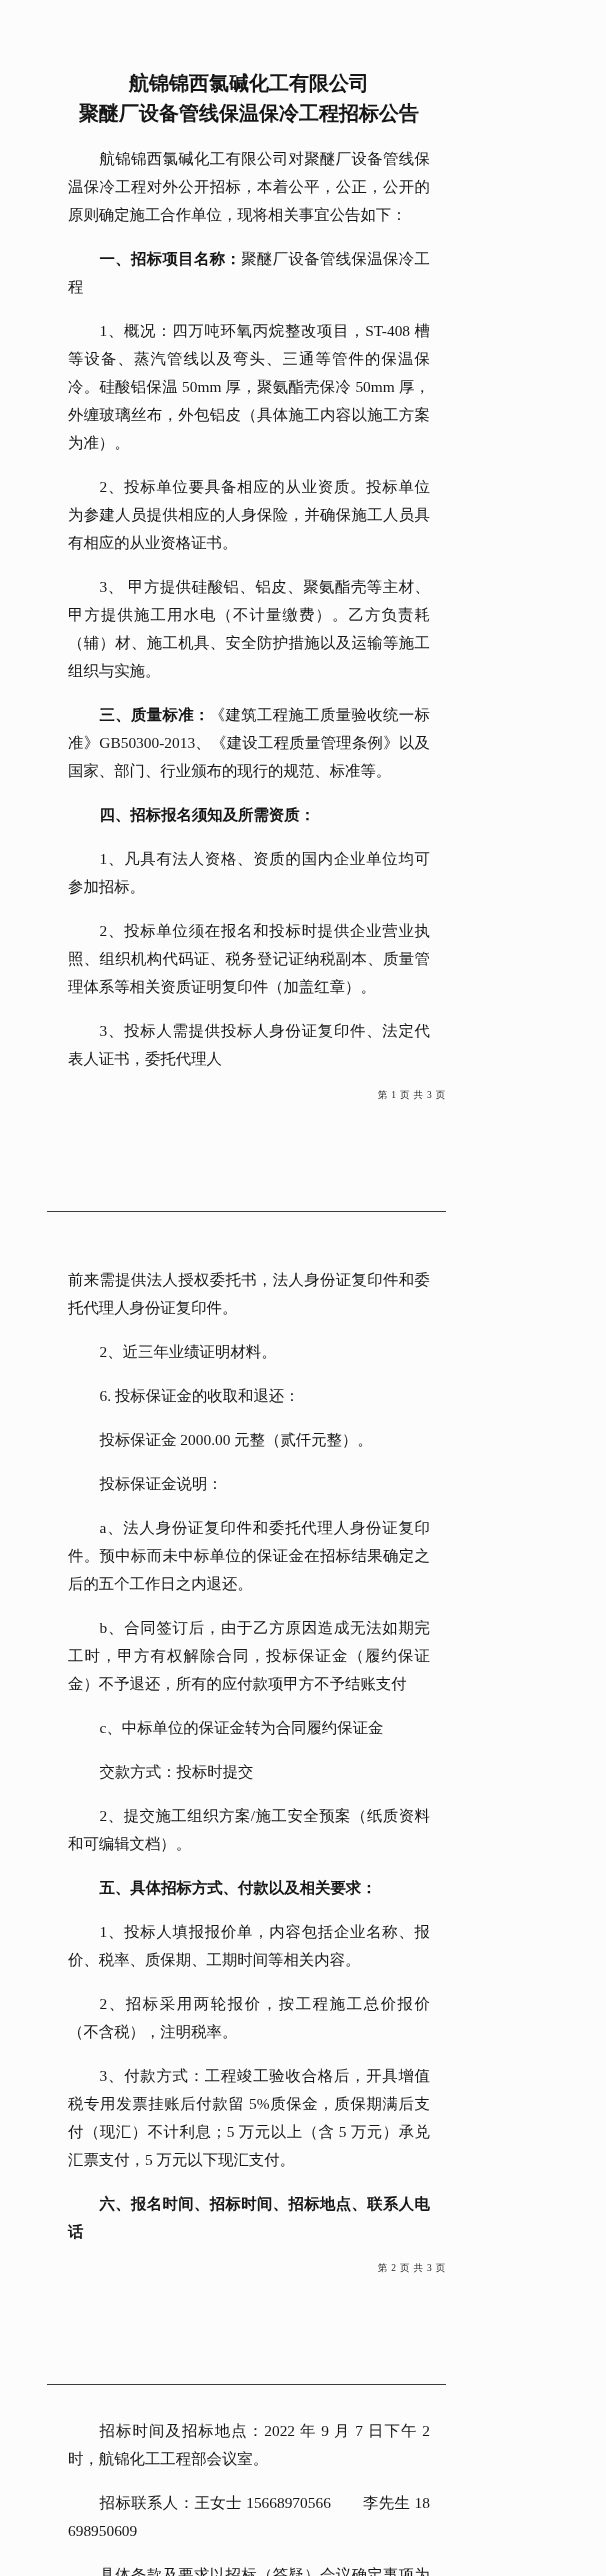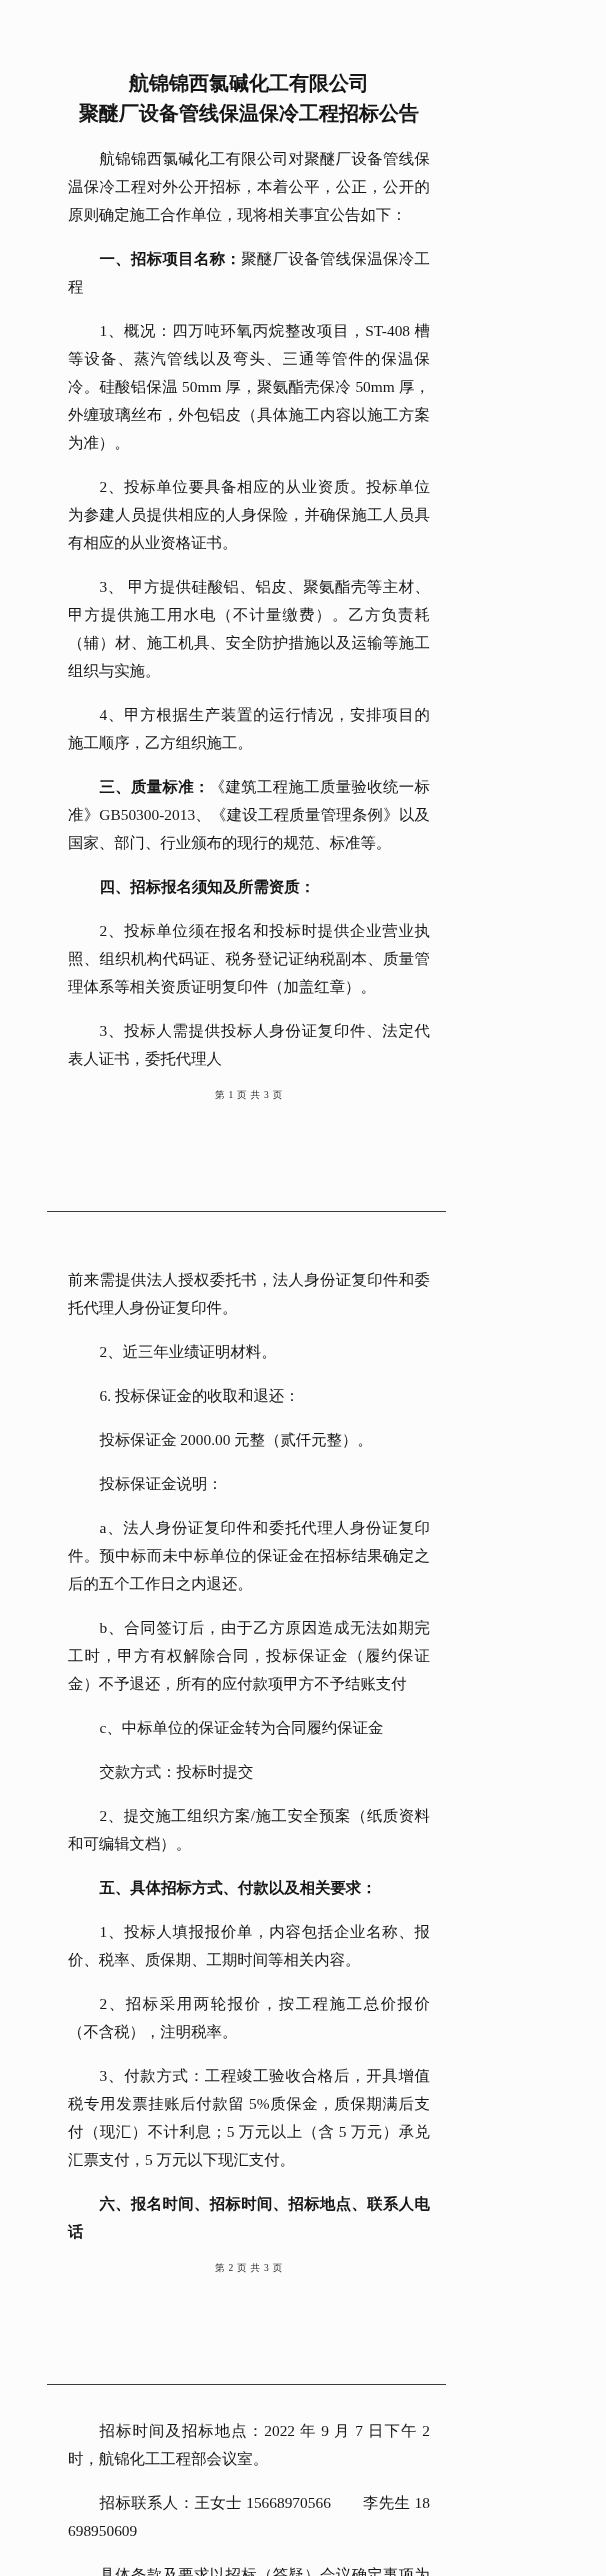--- a/index.html
+++ b/index.html
@@ -31,21 +31,21 @@
     margin: 16px;
     text-indent: 2.05em;
     word-break: break-all;
   }
   .noind { text-indent: 0; }
   .para b { font-weight: bold; }
   .pfooter {
     margin-top: 12.6px;
     font-size: 9.5px;
     line-height: 12.6px;
-    text-align: center;
+    text-align: right;
     color: #1f1f1f;
     letter-spacing: 0.8px;
   }
   .pagebreak {
     border-top: 1.6px solid #3b3b3b;
     margin: 109px 46px 0 47px;
     height: 0;
   }
   .sign {
     margin-top: 22px;
@@ -66,23 +66,23 @@
   <section class="page p1">
     <h1 class="title">
       <span class="tline">航锦锦西氯碱化工有限公司</span>
       <span class="tline">聚醚厂设备管线保温保冷工程招标公告</span>
     </h1>
     <p class="para"><span>航锦锦西氯碱化工有限公司对聚醚厂设备管线保温保冷工程对外公开招标，本着公平，公正，公开的原则确定施工合作单位，现将相关事宜公告如下：</span></p>
     <p class="para"><b>一、招标项目名称：</b><span>聚醚厂设备管线保温保冷工程</span></p>
     <p class="para"><span>1、概况：四万吨环氧丙烷整改项目，ST-408 槽等设备、蒸汽管线以及弯头、三通等管件的保温保冷。硅酸铝保温 50mm 厚，聚氨酯壳保冷 50mm 厚，外缠玻璃丝布，外包铝皮（具体施工内容以施工方案为准）。</span></p>
     <p class="para"><span>2、投标单位要具备相应的从业资质。投标单位为参建人员提供相应的人身保险，并确保施工人员具有相应的从业资格证书。</span></p>
     <p class="para"><span>3、 甲方提供硅酸铝、铝皮、聚氨酯壳等主材、甲方提供施工用水电（不计量缴费）。乙方负责耗（辅）材、施工机具、安全防护措施以及运输等施工组织与实施。</span></p>
-    <p class="para"><span>4、甲方根据生产装置的运行情况，安排项目的施工顺序，乙方组织施工。</span></p>
     <p class="para"><b>三、质量标准：</b><span>《建筑工程施工质量验收统一标准》GB50300-2013、《建设工程质量管理条例》以及国家、部门、行业颁布的现行的规范、标准等。</span></p>
     <p class="para"><b>四、招标报名须知及所需资质：</b></p>
+    <p class="para"><span>1、凡具有法人资格、资质的国内企业单位均可参加招标。</span></p>
     <p class="para"><span>2、投标单位须在报名和投标时提供企业营业执照、组织机构代码证、税务登记证纳税副本、质量管理体系等相关资质证明复印件（加盖红章）。</span></p>
     <p class="para"><span>3、投标人需提供投标人身份证复印件、法定代表人证书，委托代理人</span></p>
     <div class="pfooter">第 1 页 共 3 页</div>
   </section>
 
   <div class="pagebreak"></div>
 
   <section class="page p2">
     <p class="para noind"><span>前来需提供法人授权委托书，法人身份证复印件和委托代理人身份证复印件。</span></p>
     <p class="para"><span>2、近三年业绩证明材料。</span></p>

